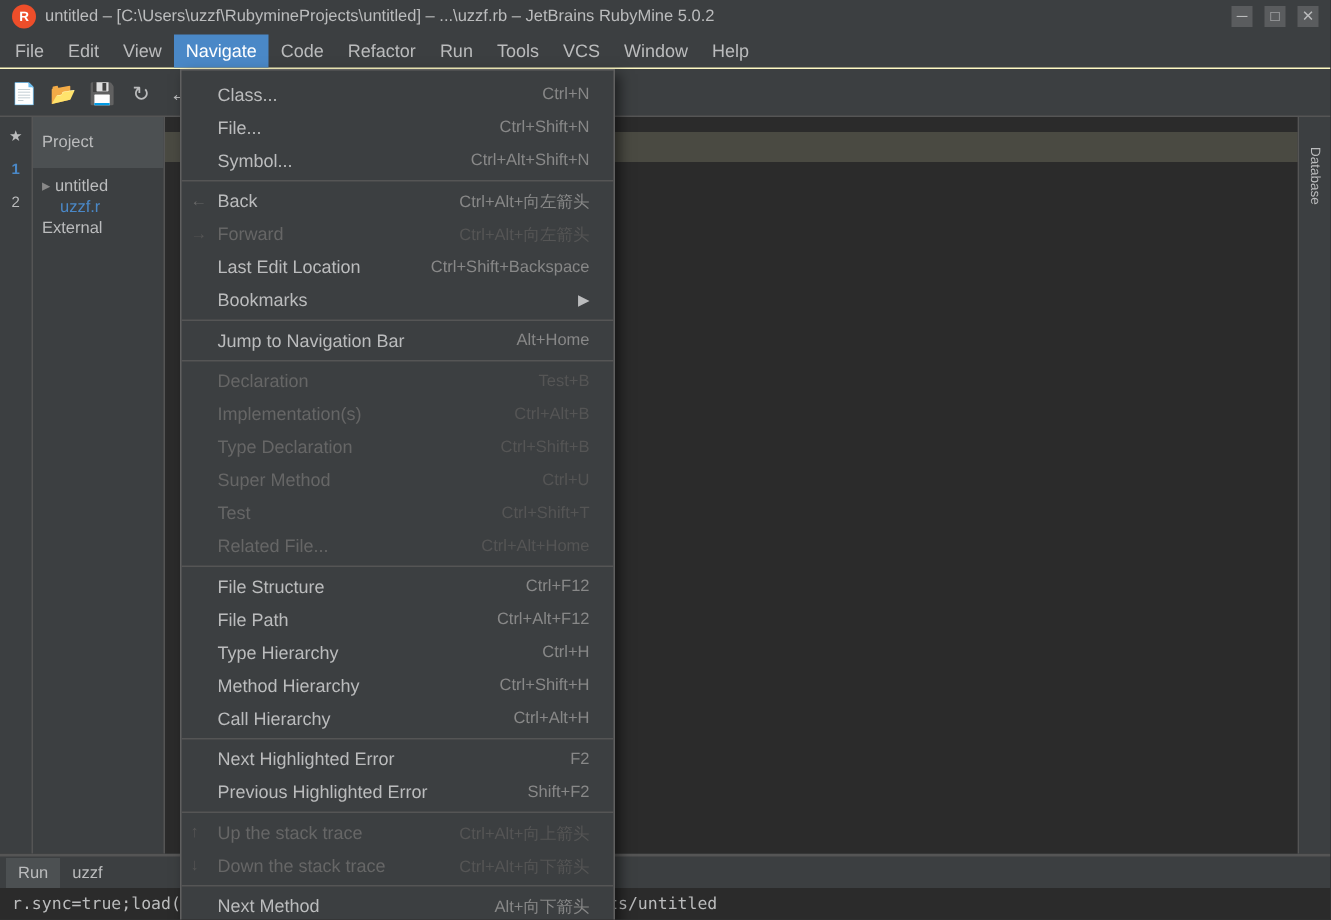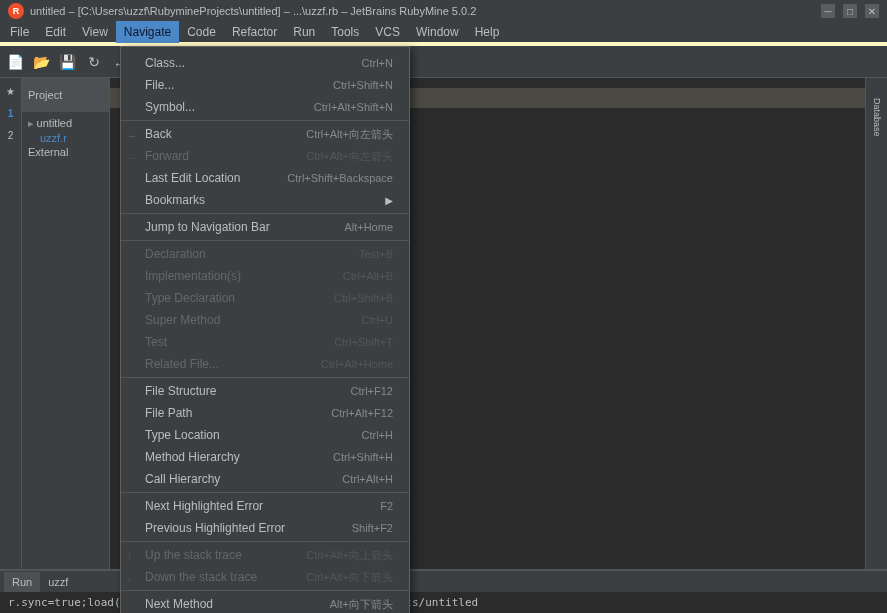--- a/index.html
+++ b/index.html
@@ -58,37 +58,37 @@
       justify-content: center;
     }
 
     
     .menu-bar {
       background: #3c3f41;
       height: 24px;
       display: flex;
       align-items: center;
       padding: 0 2px;
-      border-bottom: 4px solid #fef9c3;
+      border-bottom: 1px solid #fef9c3;
     }
     .menu-item {
       color: #bbbcbd;
       padding: 2px 8px;
       cursor: pointer;
       font-size: 12px;
       height: 22px;
       display: flex;
       align-items: center;
     }
     .menu-item:hover, .menu-item.active {
       background: #4c5052;
     }
     .menu-item.active {
       background: #4a88c7;
-      color: #0f172a;
+      color: #ffffff;
     }
 
     
     .toolbar {
       background: #3c3f41;
       height: 32px;
       display: flex;
       align-items: center;
       padding: 0 4px;
       gap: 2px;
@@ -436,21 +436,21 @@
     <div class="dropdown-section">
       <div class="dropdown-item">
         <span class="item-label">File Structure</span>
         <span class="item-shortcut">Ctrl+F12</span>
       </div>
       <div class="dropdown-item">
         <span class="item-label">File Path</span>
         <span class="item-shortcut">Ctrl+Alt+F12</span>
       </div>
       <div class="dropdown-item">
-        <span class="item-label">Type Location</span>
+        <span class="item-label">Type Hierarchy</span>
         <span class="item-shortcut">Ctrl+H</span>
       </div>
       <div class="dropdown-item">
         <span class="item-label">Method Hierarchy</span>
         <span class="item-shortcut">Ctrl+Shift+H</span>
       </div>
       <div class="dropdown-item">
         <span class="item-label">Call Hierarchy</span>
         <span class="item-shortcut">Ctrl+Alt+H</span>
       </div>

